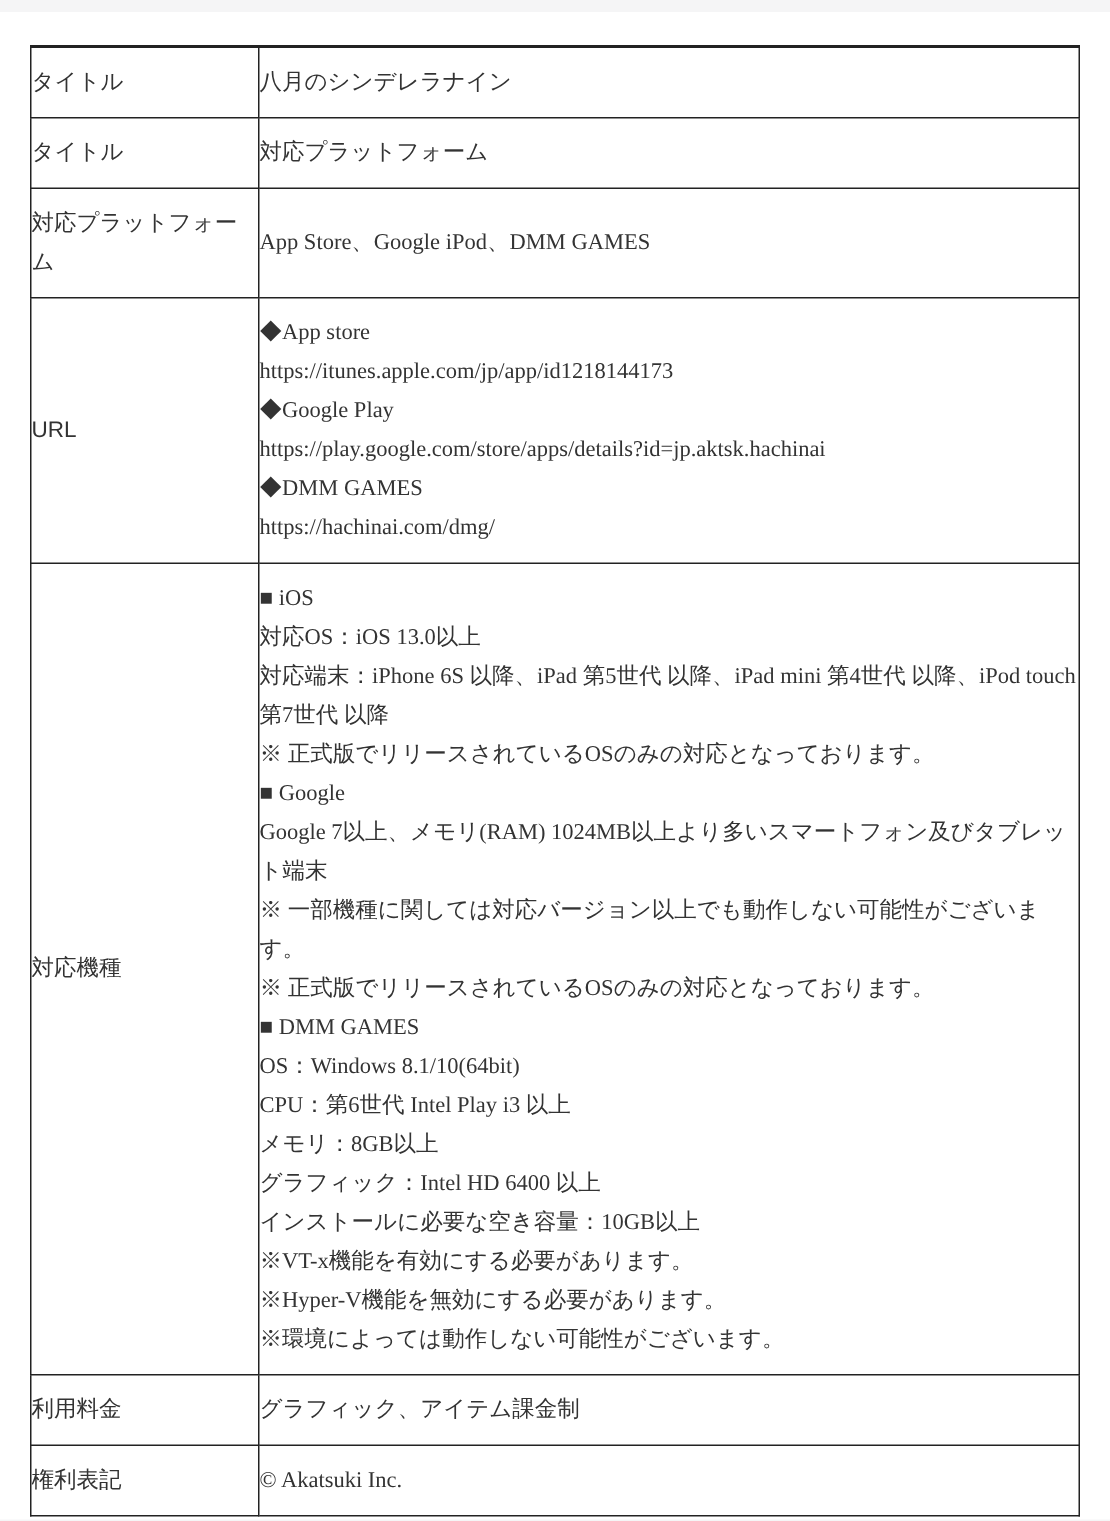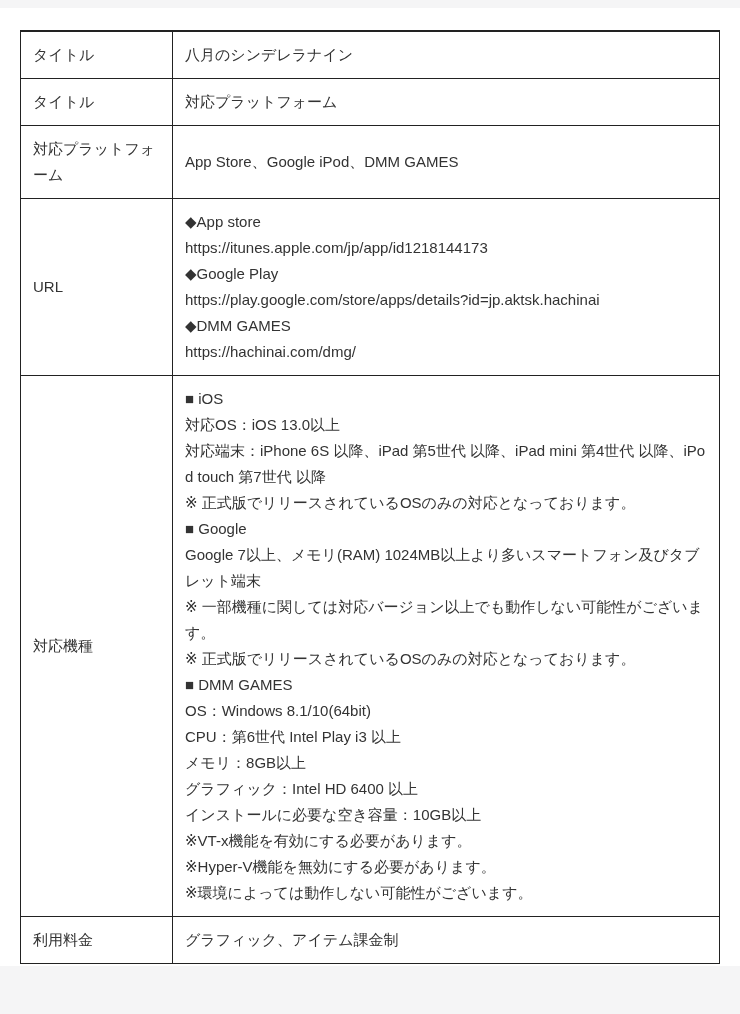--- a/index.html
+++ b/index.html
@@ -30,30 +30,31 @@
     border-top: 2px solid #222222;
   }
   table.spec-table th,
   table.spec-table td {
     border: 1px solid #222222;
     vertical-align: middle;
     text-align: left;
     font-weight: normal;
     font-size: 15px;
     line-height: 26px;
-    padding: 10px 12px;
+    padding: 10px 0;
     color: #333333;
     word-break: break-all;
   }
   table.spec-table th {
     width: 152px;
   }
   table.spec-table p {
     margin: 0;
     padding: 0;
+    font-family: Liberation Serif, serif;
   }
 </style>
 </head>
 <body>
 
 <div class="viewport">
   <div class="page">
     <table class="spec-table">
       <tbody>
           <tr>
@@ -106,16 +107,22 @@
               <p>※Hyper-V機能を無効にする必要があります。</p>
               <p>※環境によっては動作しない可能性がございます。</p>
             </td>
           </tr>
           <tr>
             <th>利用料金</th>
             <td>
               <p>グラフィック、アイテム課金制</p>
             </td>
           </tr>
+          <tr>
+            <th>権利表記</th>
+            <td>
+              <p>© Akatsuki Inc.</p>
+            </td>
+          </tr>
         </tbody>
     </table>
   </div>
 </div>
 
 </body></html>

